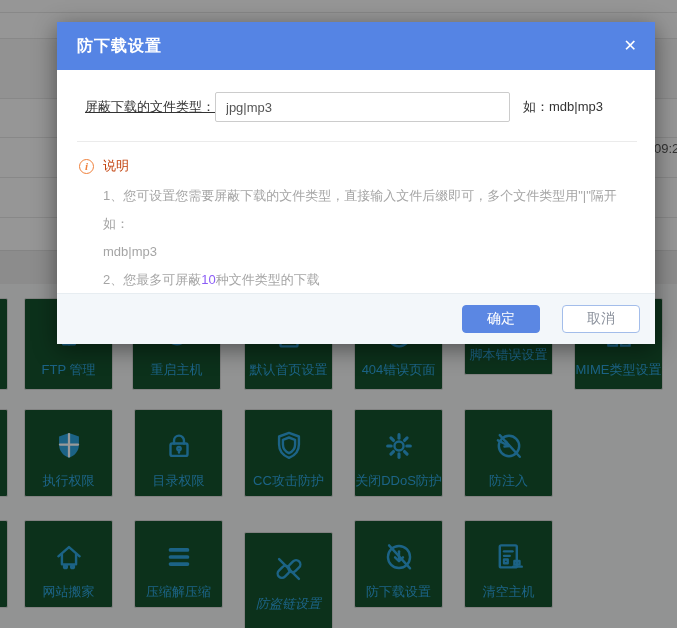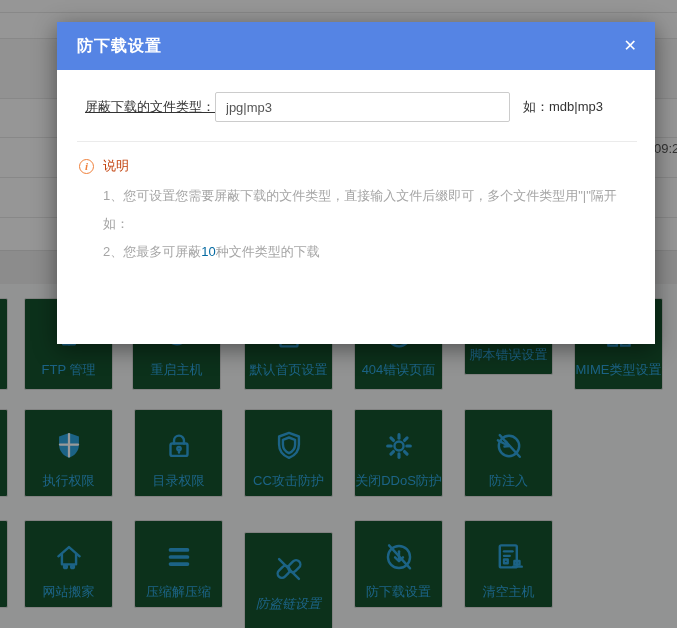--- a/index.html
+++ b/index.html
@@ -55,21 +55,21 @@
   .body-divider{margin:19px 18px 0 20px;border-top:1px solid #ebebeb;height:0;}
   .info{padding:15px 30px 0 22px;}
   .info-head{display:flex;align-items:center;}
   .info-icon{
     width:15px;height:15px;border:1px solid #f0813c;border-radius:50%;
     color:#f0813c;font-size:11px;font-style:italic;font-family:"Liberation Serif","DejaVu Serif",serif;
     display:flex;align-items:center;justify-content:center;box-sizing:border-box;font-weight:bold;
   }
   .info-title{margin-left:9px;font-size:13px;color:#c2410c;}
   .info-list{margin:7px 0 0 24px;font-size:13px;color:#a5a5a5;line-height:28px;}
-  .hl{color:#0369a1;}
+  .hl{color:#8b5cf6;}
   .modal-footer{
     position:absolute;left:0;right:0;bottom:0;height:51px;background:#f3f7fa;
     border-top:1px solid #e7edf1;display:flex;align-items:center;justify-content:flex-end;
     padding-right:15px;box-sizing:border-box;gap:22px;
   }
   .btn{width:78px;height:28px;border-radius:4px;font-size:14px;display:flex;align-items:center;justify-content:center;cursor:pointer;box-sizing:border-box;}
   .btn-primary{background:#5b87e3;color:#fff;border:1px solid #5b87e3;}
   .btn-secondary{background:#fff;color:#8b919c;border:1px solid #a3bdea;}
 </style>
 </head>
@@ -279,17 +279,22 @@
       <span class="form-hint">如：mdb|mp3</span>
     </div>
     <div class="body-divider"></div>
     <div class="info">
       <div class="info-head">
         <span class="info-icon">i</span>
         <span class="info-title">说明</span>
       </div>
       <div class="info-list">
         <div>1、您可设置您需要屏蔽下载的文件类型，直接输入文件后缀即可，多个文件类型用"|"隔开如：</div>
+        <div>mdb|mp3</div>
         <div><span>2、您最多可屏蔽</span><span class="hl">10</span><span>种文件类型的下载</span></div>
       </div>
     </div>
+  </div>
+  <div class="modal-footer">
+    <div class="btn btn-primary">确定</div>
+    <div class="btn btn-secondary">取消</div>
   </div>
 </div>
 
 </body></html>

